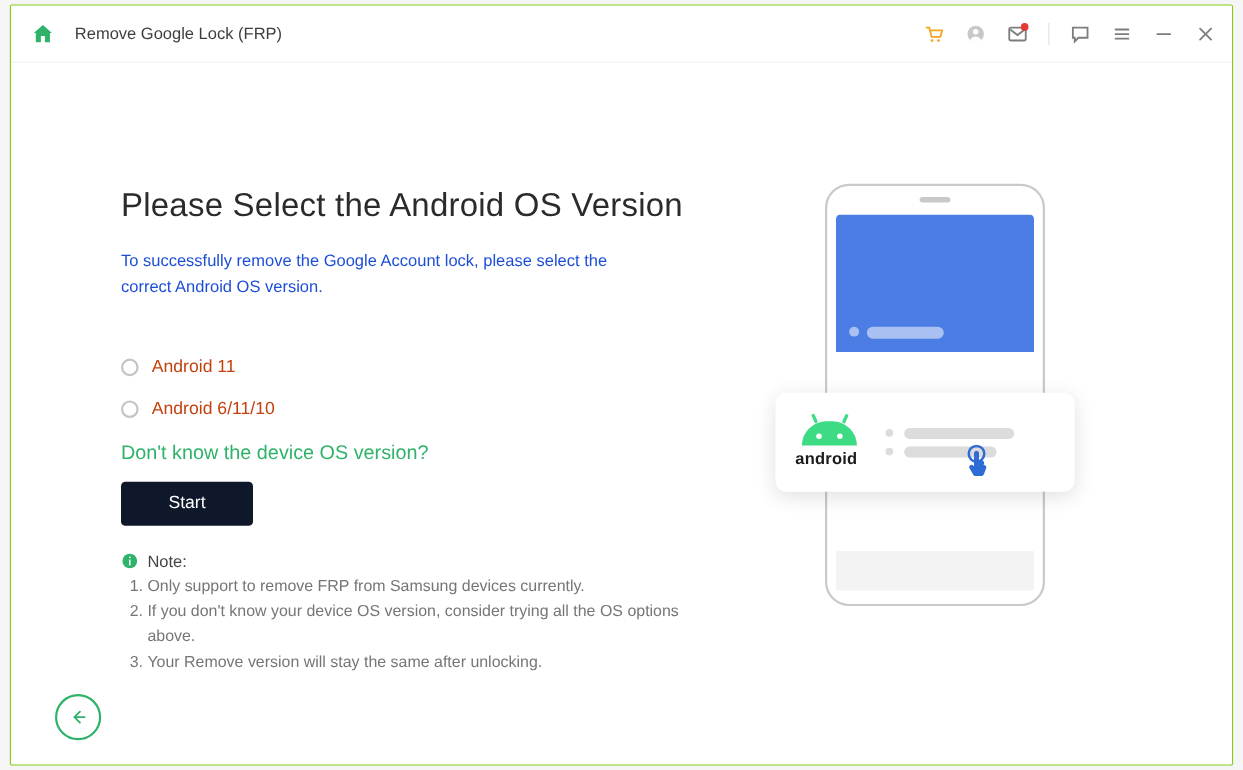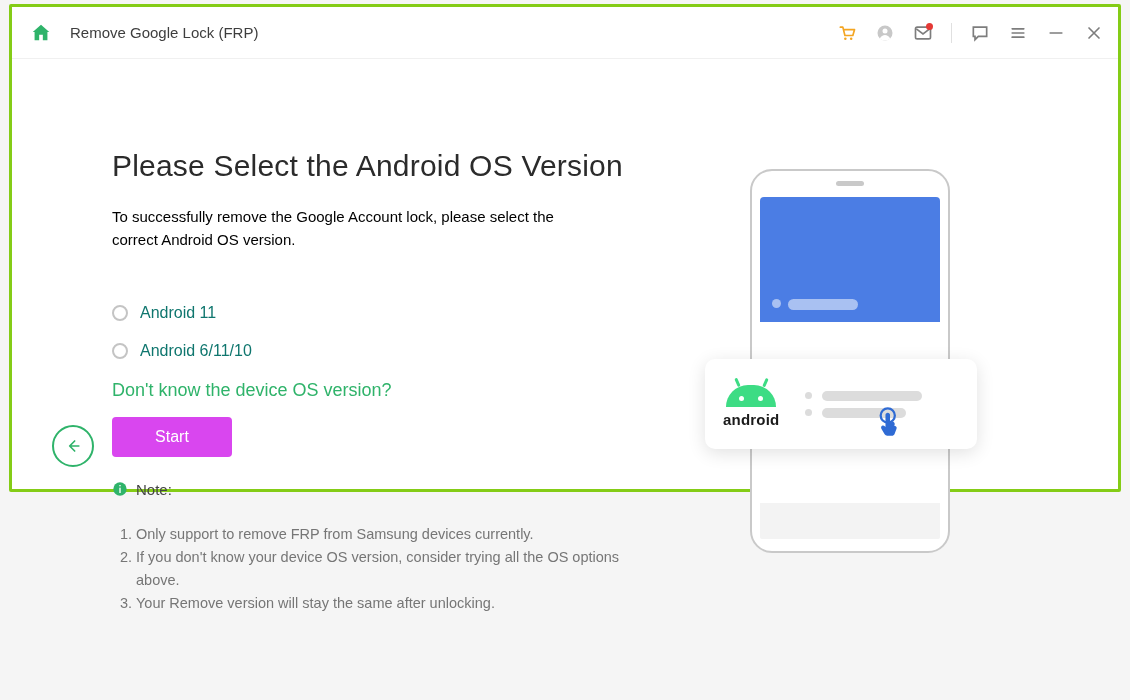--- a/index.html
+++ b/index.html
@@ -6,63 +6,63 @@
   body {
     font-family: -apple-system, "Segoe UI", Arial, sans-serif;
     background: #f5f5f5;
     width: 1130px;
     height: 700px;
     overflow: hidden;
   }
   .window {
     position: absolute;
     left: 9px; top: 4px;
-    width: 1112px; height: 488px;
+    width: 1112px; height: 692px;
     background: #ffffff;
-    border: 3px solid #84cc16;
+    border: 1px solid #84cc16;
     border-radius: 2px;
   }
   
   .titlebar {
     height: 52px;
     display: flex;
     align-items: center;
     padding: 0 14px 0 18px;
     border-bottom: 1px solid #f0f0f0;
   }
   .home-icon { width: 22px; height: 22px; margin-right: 18px; }
   .title-text { font-size: 15px; color: #3e3e3e; }
   .titlebar-right { margin-left: auto; display: flex; align-items: center; gap: 18px; }
   .tb-icon { width:20px; height:20px; display:flex; align-items:center; justify-content:center; color:#9a9a9a; position:relative; cursor:pointer; }
   .tb-divider { width:1px; height:20px; background:#e0e0e0; }
   .red-dot { position:absolute; top:0; right:0; width:7px; height:7px; background:#e53935; border-radius:50%; }
 
   
   .content { display:flex; padding: 90px 70px 0 100px; }
   .left-col { width: 540px; }
-  .heading { font-size: 30px; font-weight: 500; color:#2b2b2b; letter-spacing:.2px; }
-  .subtext { margin-top:22px; font-size:15px; color:#000000; line-height:1.55; max-width:460px; }
+  .heading { font-size: 30px; font-weight: 500; color:#2b2b2b; letter-spacing:.2px;margin-top:23px; }
+  .subtext { margin-top:22px; font-size:15px; color:#1d4ed8; line-height:1.55; max-width:460px; }
   .options { margin-top:52px; }
   .radio-row { display:flex; align-items:center; margin-bottom:20px; cursor:pointer; }
   .radio-circle { width:16px; height:16px; border:2px solid #c4c4c4; border-radius:50%; margin-right:12px; flex-shrink:0; }
-  .radio-label { font-size:16px; color:#0f766e; }
+  .radio-label { font-size:16px; color:#c2410c; }
   .help-link { margin-top:8px; font-size:18px; color:#2fb36a; cursor:pointer; }
   .start-btn {
     margin-top:16px;
     width:120px; height:40px;
-    background:#d946ef;
+    background:#0f172a;
     color:#ffffff;
     border:none; border-radius:4px;
     font-size:16px;
     cursor:not-allowed;
     display:flex; align-items:center; justify-content:center;
   }
   .note-block { margin-top:24px; }
   .note-head { display:flex; align-items:flex-start; gap:8px; font-size:15px; color:#444; }
-  .note-list { margin-top:23px; padding-left:24px; font-size:14.5px; color:#767676; line-height:1.6; max-width:520px; }
+  .note-list { margin-top:0; padding-left:24px; font-size:14.5px; color:#767676; line-height:1.6; max-width:520px; }
 
   
   .right-col { flex:1; display:flex; align-items:flex-start; justify-content:center; padding-top:20px; }
   .phone-wrap { position:relative; width:290px; }
   .phone {
     width:200px; height:384px; margin:0 auto;
     border:2px solid #c9c9c9; border-radius:22px;
     background:#fff; position:relative; overflow:hidden;
   }
   .speaker { position:absolute; top:10px; left:50%; transform:translateX(-50%); width:28px; height:5px; background:#c9c9c9; border-radius:3px; }
@@ -73,21 +73,21 @@
   .google-logo { margin:12px 0 0 12px; font-size:18px; font-weight:500; letter-spacing:0; }
   .g1{color:#4285F4}.g2{color:#EA4335}.g3{color:#FBBC05}.g4{color:#4285F4}.g5{color:#34A853}.g6{color:#EA4335}
   .bottom-bar { position:absolute; left:0; right:0; bottom:0; height:36px; background:#f3f3f3; }
 
   .overlay-card {
     position:absolute; top:190px; left:0; width:272px; height:90px;
     background:#fff; border-radius:10px;
     box-shadow:0 4px 18px rgba(0,0,0,0.12);
     display:flex; align-items:center; padding:14px 18px;
   }
-  .bot-side { display:flex; flex-direction:column; align-items:center; margin-right:26px; }
+  .bot-side { display:flex; flex-direction:column; align-items:flex-end; margin-right:26px; }
   .bot-head { position:relative; width:50px; height:26px; }
   .bot-head .body { width:50px; height:22px; position:absolute; bottom:0; background:#3ddc84; border-radius:25px 25px 0 0; }
   .bot-head .eye { position:absolute; bottom:6px; width:5px; height:5px; background:#fff; border-radius:50%; }
   .bot-head .eye.l { left:13px; } .bot-head .eye.r { right:13px; }
   .bot-head .ant { position:absolute; bottom:20px; width:2.5px; height:9px; background:#3ddc84; border-radius:2px; }
   .bot-head .ant.l { left:10px; transform:rotate(-24deg); } .bot-head .ant.r { right:10px; transform:rotate(24deg); }
   .bot-text { font-size:15px; font-weight:600; color:#1a1a1a; margin-top:4px; letter-spacing:.2px; }
   .lines { flex:1; }
   .line-row { display:flex; align-items:center; gap:10px; margin:7px 0; }
   .line-row .dot { width:7px; height:7px; background:#dcdcdc; border-radius:50%; }

